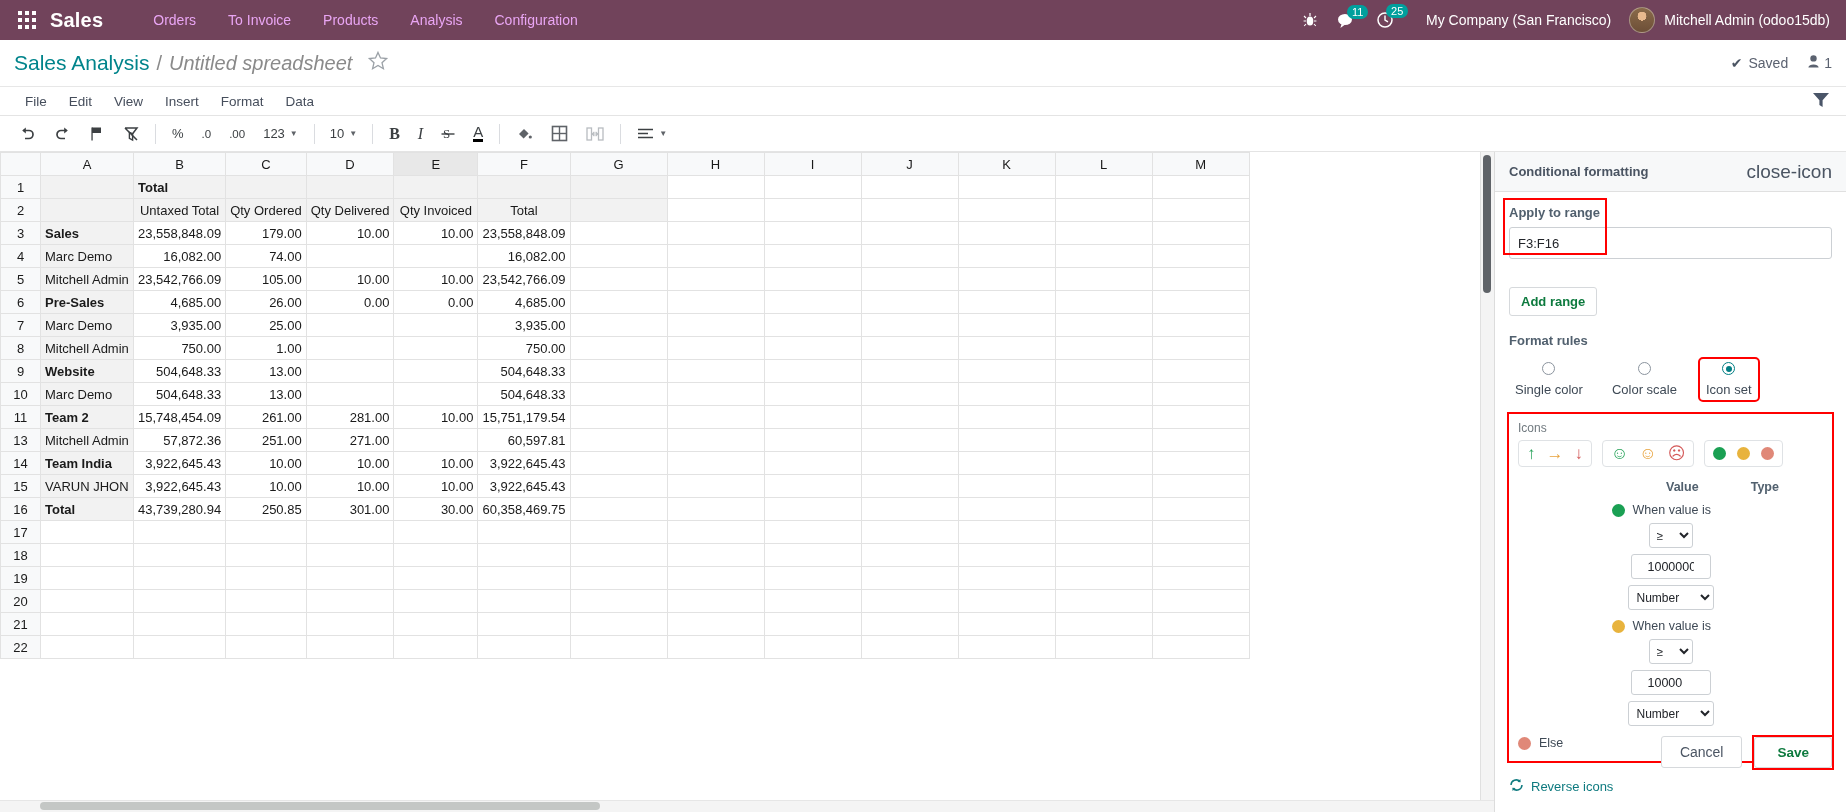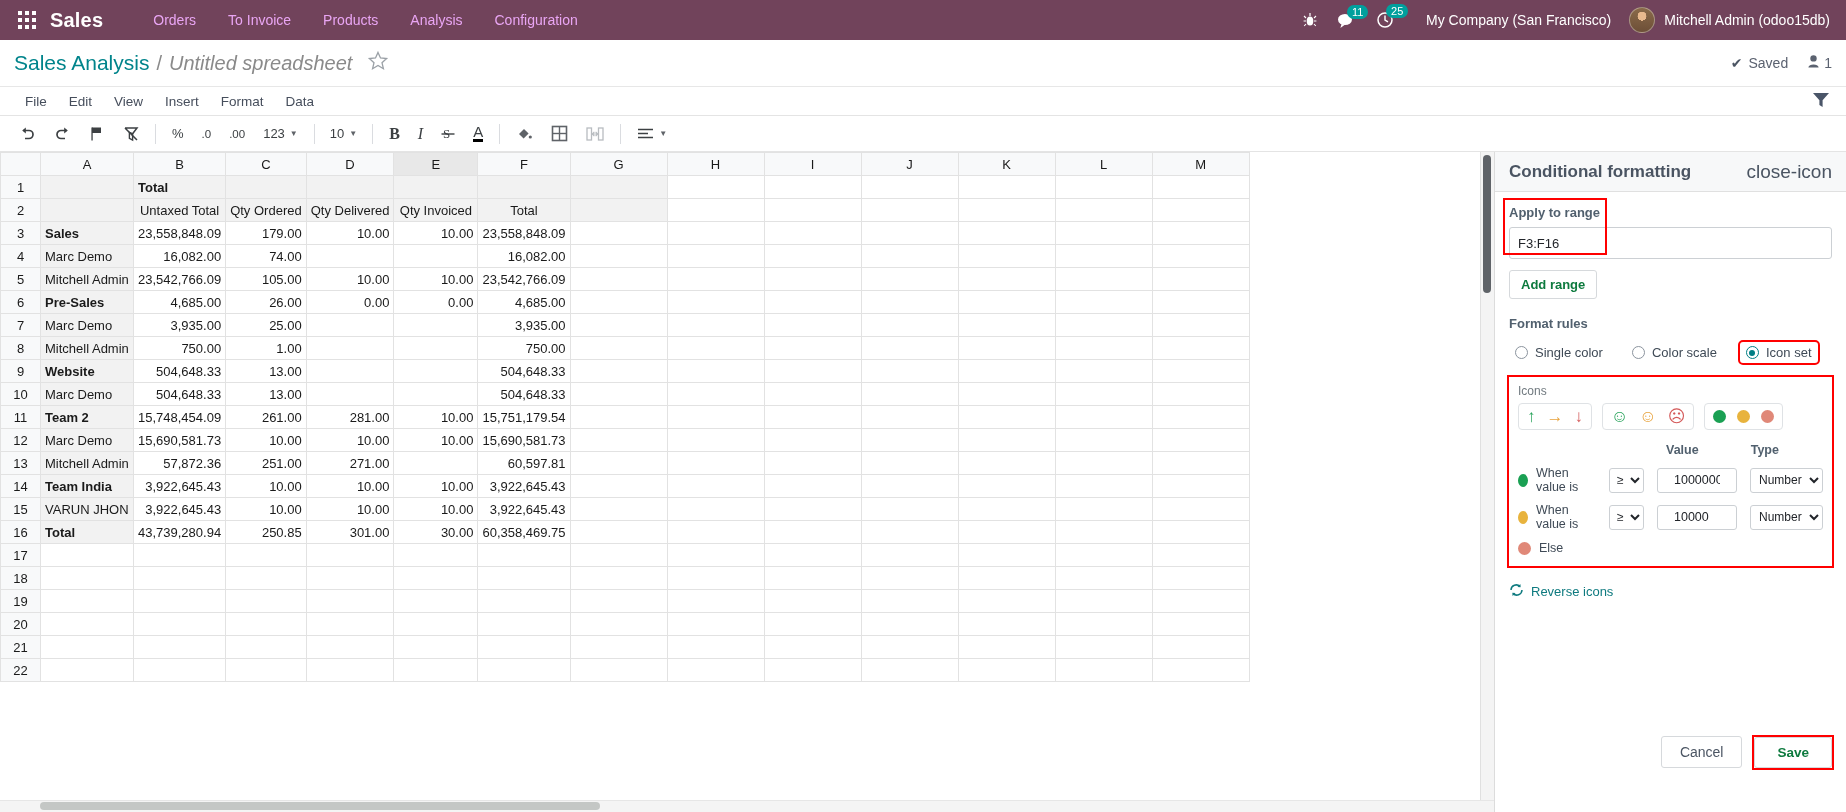--- a/index.html
+++ b/index.html
@@ -105,57 +105,57 @@
 
   
   .sidepanel {
     width: 352px; flex: none; background: #ffffff; border-left: 1px solid #dcdcdc;
     display: flex; flex-direction: column; position: relative;
   }
   .sp-header {
     height: 40px; background: #f7f8f9; border-bottom: 1px solid #e0e0e0;
     display: flex; align-items: center; padding: 0 14px;
   }
-  .sp-title { font-size: 17px; font-weight: bold; color: #4a5462; }
+  .sp-title { font-size: 13px; font-weight: bold; color: #4a5462; }
   .sp-close { margin-left: auto; font-size: 19px; color: #4a5462; cursor: pointer; line-height: 1; }
   .sp-body { padding: 13px 14px 0 14px; flex: 1; overflow: hidden; position: relative; }
 
   .hl-red { outline: 2.5px solid #ff0000; outline-offset: 0px; }
   .lbl { font-size: 13px; font-weight: bold; color: #51606e; }
   .range-box { display: flex; align-items: center; gap: 6px; margin-top: 7px; }
   .range-input {
     flex: 1; height: 32px; border: 1px solid #ccd0d4; border-radius: 3px;
     font-size: 13px; color: #22252a; padding: 7px 8px; font-family: "Liberation Sans", sans-serif;
     background: #fff;
   }
   .btn-addrange {
-    margin-top: 11px; background: #ffffff; border: 1px solid #d6d9dc; border-radius: 3px;
+    margin-top: 28px; background: #ffffff; border: 1px solid #d6d9dc; border-radius: 3px;
     color: #0d7a3e; font-size: 13px; font-weight: bold; padding: 6px 11px; cursor: pointer;
   }
   .sect-title { font-size: 13px; font-weight: bold; color: #51606e; margin-top: 17px; }
   .radio-row { display: flex; align-items: center; gap: 7px; margin-top: 11px; }
-  .radio-opt { display: flex; align-items: center; gap: 7px; font-size: 13px; color: #3f4a56; cursor: pointer; padding: 3px 6px; border-radius: 3px;}
+  .radio-opt { display: flex; align-items: center; gap: 7px; font-size: 13px; color: #3f4a56; cursor: pointer; padding: 3px 6px; border-radius: 3px; flex-direction: column;}
   .rdo { width: 13px; height: 13px; border-radius: 50%; border: 1.5px solid #8b949e; display: inline-block; flex: none; position: relative; }
   .rdo.on { border-color: #017e84; }
   .rdo.on::after { content: ""; position: absolute; inset: 2.5px; border-radius: 50%; background: #017e84; }
 
   .icons-panel { margin-top: 14px; padding: 7px 9px 11px 9px; position: relative; }
   .icons-label { font-size: 12px; color: #70797f; margin-bottom: 5px; }
   .icon-sets { display: flex; gap: 10px; }
   .icon-set-box {
     border: 1px solid #dfe2e5; border-radius: 4px; padding: 4px 8px; display: flex; gap: 11px;
     align-items: center; cursor: pointer; background: #fff;
   }
   .icon-set-box span { font-size: 17px; line-height: 1; }
   .dot { width: 13px; height: 13px; border-radius: 50%; display: inline-block; }
 
   .rules-head { display: flex; margin-top: 13px; font-size: 12.5px; font-weight: bold; color: #51606e; }
   .rules-head .v { margin-left: 148px; }
   .rules-head .t { margin-left: 52px; }
-  .rule-row { display: flex; align-items: center; margin-top: 9px; gap: 13px; }
+  .rule-row { display: flex; align-items: center; margin-top: 9px; gap: 6px; flex-direction: column; }
   .rule-label { font-size: 12.5px; color: #3f4a56; width: 118px; display: flex; align-items: center; gap: 8px; }
   .sel-op {
     width: 44px; height: 25px; border: 1px solid #ccd0d4; border-radius: 3px; background: #fff;
     font-size: 12px; color: #22252a; padding: 0 3px; font-family: "Liberation Sans", sans-serif;
   }
   .inp-val {
     width: 80px; height: 25px; border: 1px solid #ccd0d4; border-radius: 3px;
     font-size: 12.5px; color: #22252a; padding: 0 16px; font-family: "Liberation Sans", sans-serif; background:#fff;
   }
   .sel-type {
@@ -545,36 +545,20 @@
             <td class="w-f r">15,751,179.54</td>
             <td class="w-g r"></td>
             <td class="w-g blankwhite"></td>
             <td class="w-g blankwhite"></td>
             <td class="w-g blankwhite"></td>
             <td class="w-g blankwhite"></td>
             <td class="w-g blankwhite"></td>
             <td class="w-g blankwhite"></td>
           </tr>
           <tr>
-            <th class="rowhdr">12</th>
-            <td class="w-a labelcell l">Marc Demo</td>
-            <td class="w-b r">15,690,581.73</td>
-            <td class="w-c r">10.00</td>
-            <td class="w-d r">10.00</td>
-            <td class="w-e r">10.00</td>
-            <td class="w-f r">15,690,581.73</td>
-            <td class="w-g r"></td>
-            <td class="w-g blankwhite"></td>
-            <td class="w-g blankwhite"></td>
-            <td class="w-g blankwhite"></td>
-            <td class="w-g blankwhite"></td>
-            <td class="w-g blankwhite"></td>
-            <td class="w-g blankwhite"></td>
-          </tr>
-          <tr>
             <th class="rowhdr">13</th>
             <td class="w-a labelcell l">Mitchell Admin</td>
             <td class="w-b r">57,872.36</td>
             <td class="w-c r">251.00</td>
             <td class="w-d r">271.00</td>
             <td class="w-e r"></td>
             <td class="w-f r">60,597.81</td>
             <td class="w-g r"></td>
             <td class="w-g blankwhite"></td>
             <td class="w-g blankwhite"></td>

